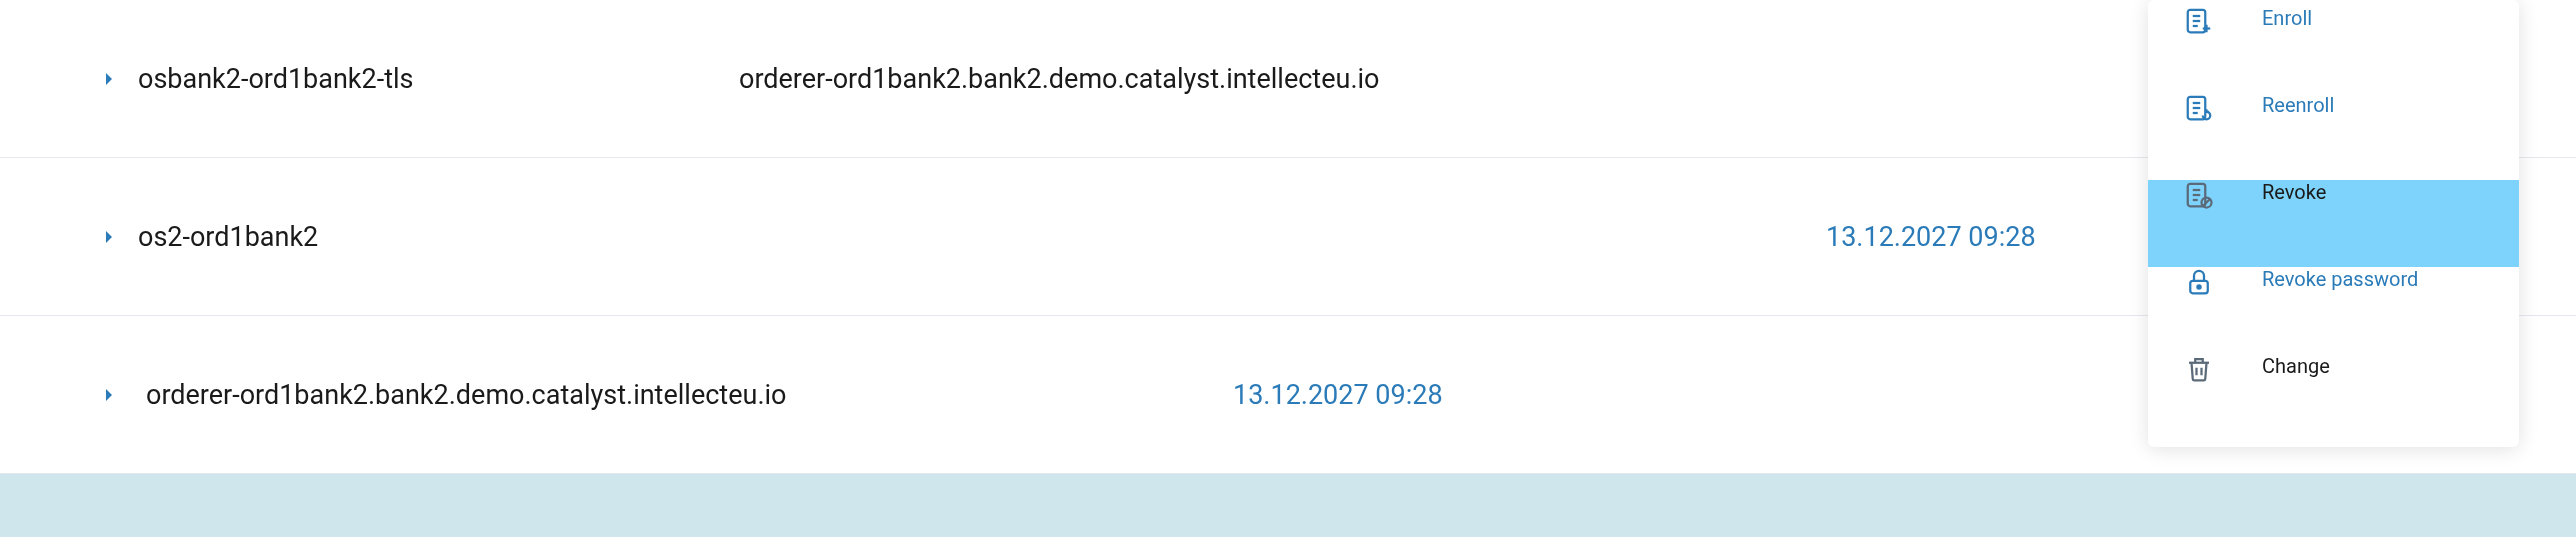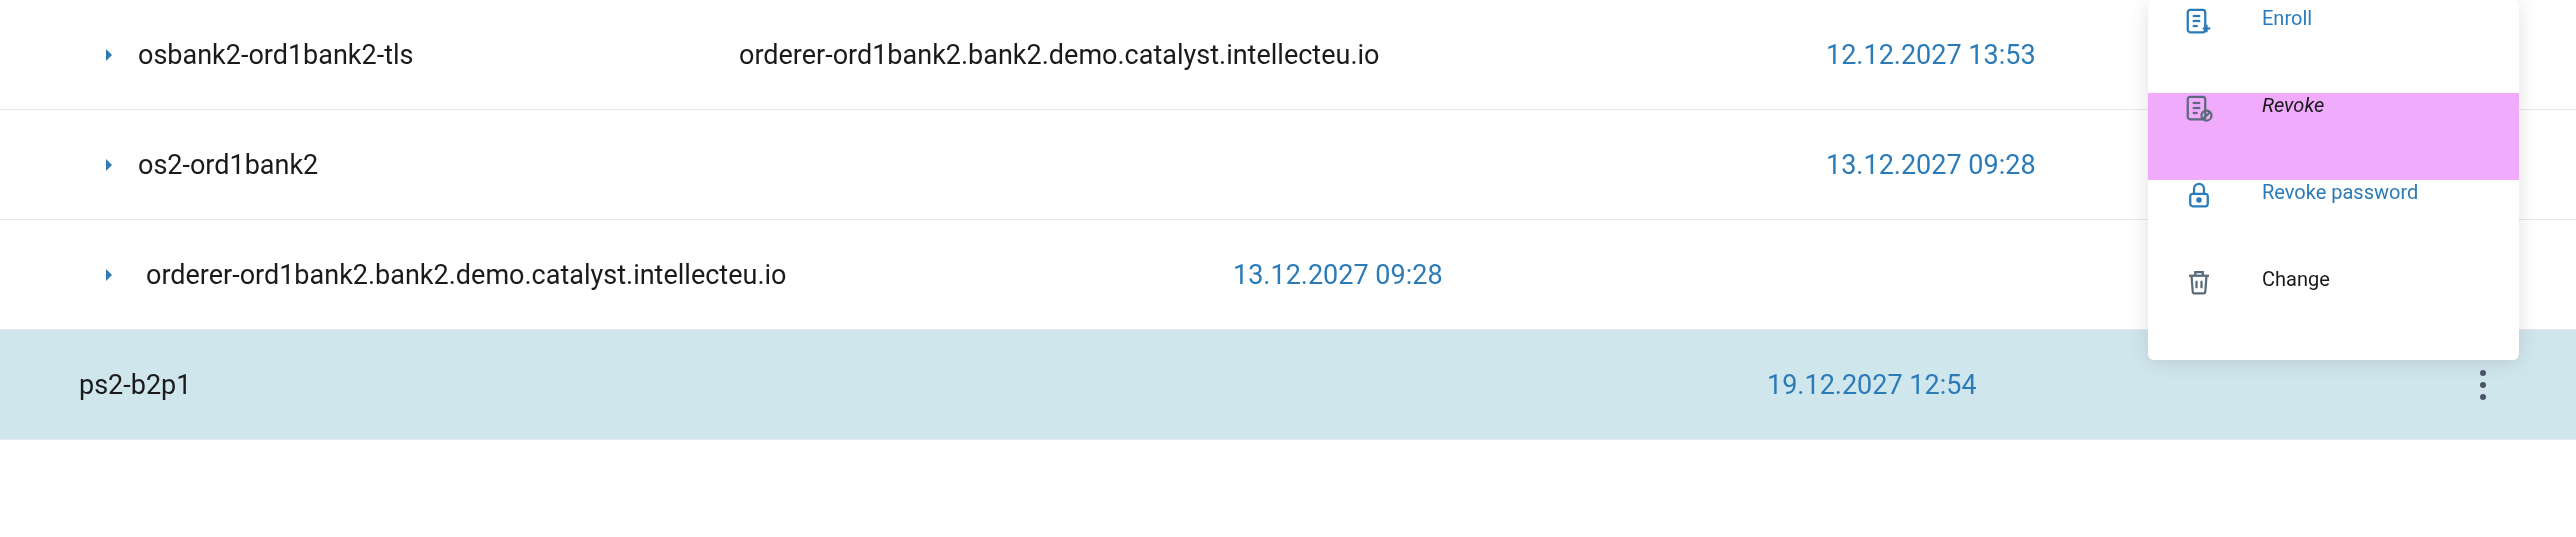--- a/index.html
+++ b/index.html
@@ -12,21 +12,21 @@
       background: #ffffff;
       width: 2576px;
       position: relative;
     }
     .table {
       width: 100%;
     }
     .row {
       display: flex;
       align-items: center;
-      height: 110px;
+      height: 158px;
       border-bottom: 1px solid #e5e9ed;
       padding: 0 59px 0 79px;
     }
     .row.selected {
       background: #d0e6ed;
     }
     .col-expand {
       width: 59px;
       display: flex;
       align-items: center;
@@ -97,22 +97,21 @@
       font-size: 20px;
       gap: 20px;
     }
     .dropdown-item.accent {
       color: #2b7bb9;
     }
     .dropdown-item.neutral {
       color: #1a1a1a;
     }
     .dropdown-item.highlighted {
-      background: #f0abfc;
-      font-style: italic;
+      background: #7dd3fc;
     }
     .dropdown-item .di-icon {
       width: 30px;
       height: 30px;
       margin-right: 28px;
       display: flex;
       align-items: center;
       justify-content: center;
       color: #5a6a78;
     }
@@ -133,21 +132,20 @@
   <div class="row">
     <div class="col-expand">
       <span class="expand-toggle">
         <svg viewBox="0 0 16 16" fill="currentColor">
             <path d="M5 2 L11 8 L5 14 Z"></path>
           </svg>
       </span>
     </div>
     <div class="col-name">osbank2-ord1bank2-tls</div>
     <div class="col-host">orderer-ord1bank2.bank2.demo.catalyst.intellecteu.io</div>
-    <div class="col-date">12.12.2027 13:53</div>
     <div class="col-actions"></div>
   </div>
 
   <div class="row">
     <div class="col-expand">
       <span class="expand-toggle">
         <svg viewBox="0 0 16 16" fill="currentColor">
             <path d="M5 2 L11 8 L5 14 Z"></path>
           </svg>
       </span>
@@ -196,20 +194,33 @@
         <rect x="3" y="3" width="14" height="18" rx="2"></rect>
         <line x1="7" y1="8" x2="13" y2="8"></line>
         <line x1="7" y1="12" x2="13" y2="12"></line>
         <line x1="7" y1="16" x2="11" y2="16"></line>
         <line x1="18" y1="15" x2="18" y2="21"></line>
         <line x1="15" y1="18" x2="21" y2="18"></line>
       </svg>
     </span>
     <span>Enroll</span>
   </div>
+  <div class="dropdown-item accent">
+    <span class="di-icon">
+      <svg viewBox="0 0 24 24" fill="none" stroke="currentColor">
+        <rect x="3" y="3" width="14" height="18" rx="2"></rect>
+        <line x1="7" y1="8" x2="13" y2="8"></line>
+        <line x1="7" y1="12" x2="13" y2="12"></line>
+        <line x1="7" y1="16" x2="11" y2="16"></line>
+        <path d="M15 18 a3 3 0 1 0 3-3"></path>
+        <polyline points="18,13 18,15 20,15"></polyline>
+      </svg>
+    </span>
+    <span>Reenroll</span>
+  </div>
   <div class="dropdown-item neutral highlighted">
     <span class="di-icon">
       <svg viewBox="0 0 24 24" fill="none" stroke="currentColor">
         <rect x="3" y="3" width="14" height="18" rx="2"></rect>
         <line x1="7" y1="8" x2="13" y2="8"></line>
         <line x1="7" y1="12" x2="13" y2="12"></line>
         <line x1="7" y1="16" x2="11" y2="16"></line>
         <circle cx="18" cy="18" r="4"></circle>
         <line x1="15.2" y1="20.8" x2="20.8" y2="15.2"></line>
       </svg>

